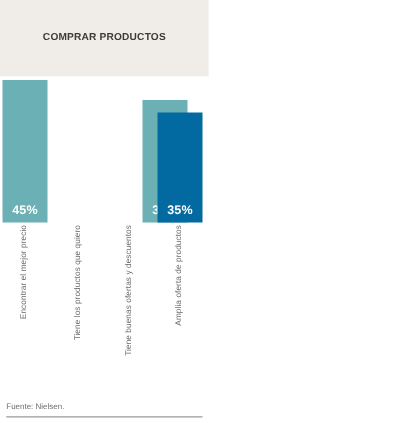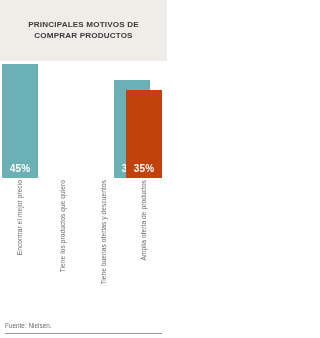--- a/index.html
+++ b/index.html
@@ -105,33 +105,32 @@
     background:#9a9a9a;
   }
 </style>
 </head>
 <body>
 
 <div id="infographic">
 
   <div class="header-band">
     <div class="title">
-      <span>PRINCIPALES MOTIVOS DE</span>
       <span>COMPRAR PRODUCTOS</span>
     </div>
   </div>
 
   <div class="chart">
     <div class="bar" id="bar-0" style="left: 2px; width: 36px; height: 114px; background: rgb(107, 176, 180);">
       <span class="bar-value">45%</span>
     </div>
     <div class="bar" id="bar-2" style="left: 86px; width: 36px; height: 98px; background: rgb(107, 176, 180); margin-left: 28px;">
       <span class="bar-value">39%</span>
     </div>
-    <div class="bar" id="bar-3" style="left: 126px; width: 36px; height: 88px; background: #c2410c;">
+    <div class="bar" id="bar-3" style="left: 126px; width: 36px; height: 88px; background: #0369a1;">
       <span class="bar-value">35%</span>
     </div>
   </div>
 
   <div class="labels">
     <div class="label-slot" id="lab-0" style="left: 2px; width: 36px;">
       <span class="label-text">Encontrar el mejor precio</span>
     </div>
     <div class="label-slot" id="lab-1" style="left: 45px; width: 36px;">
       <span class="label-text">Tiene los productos que quiero</span>

